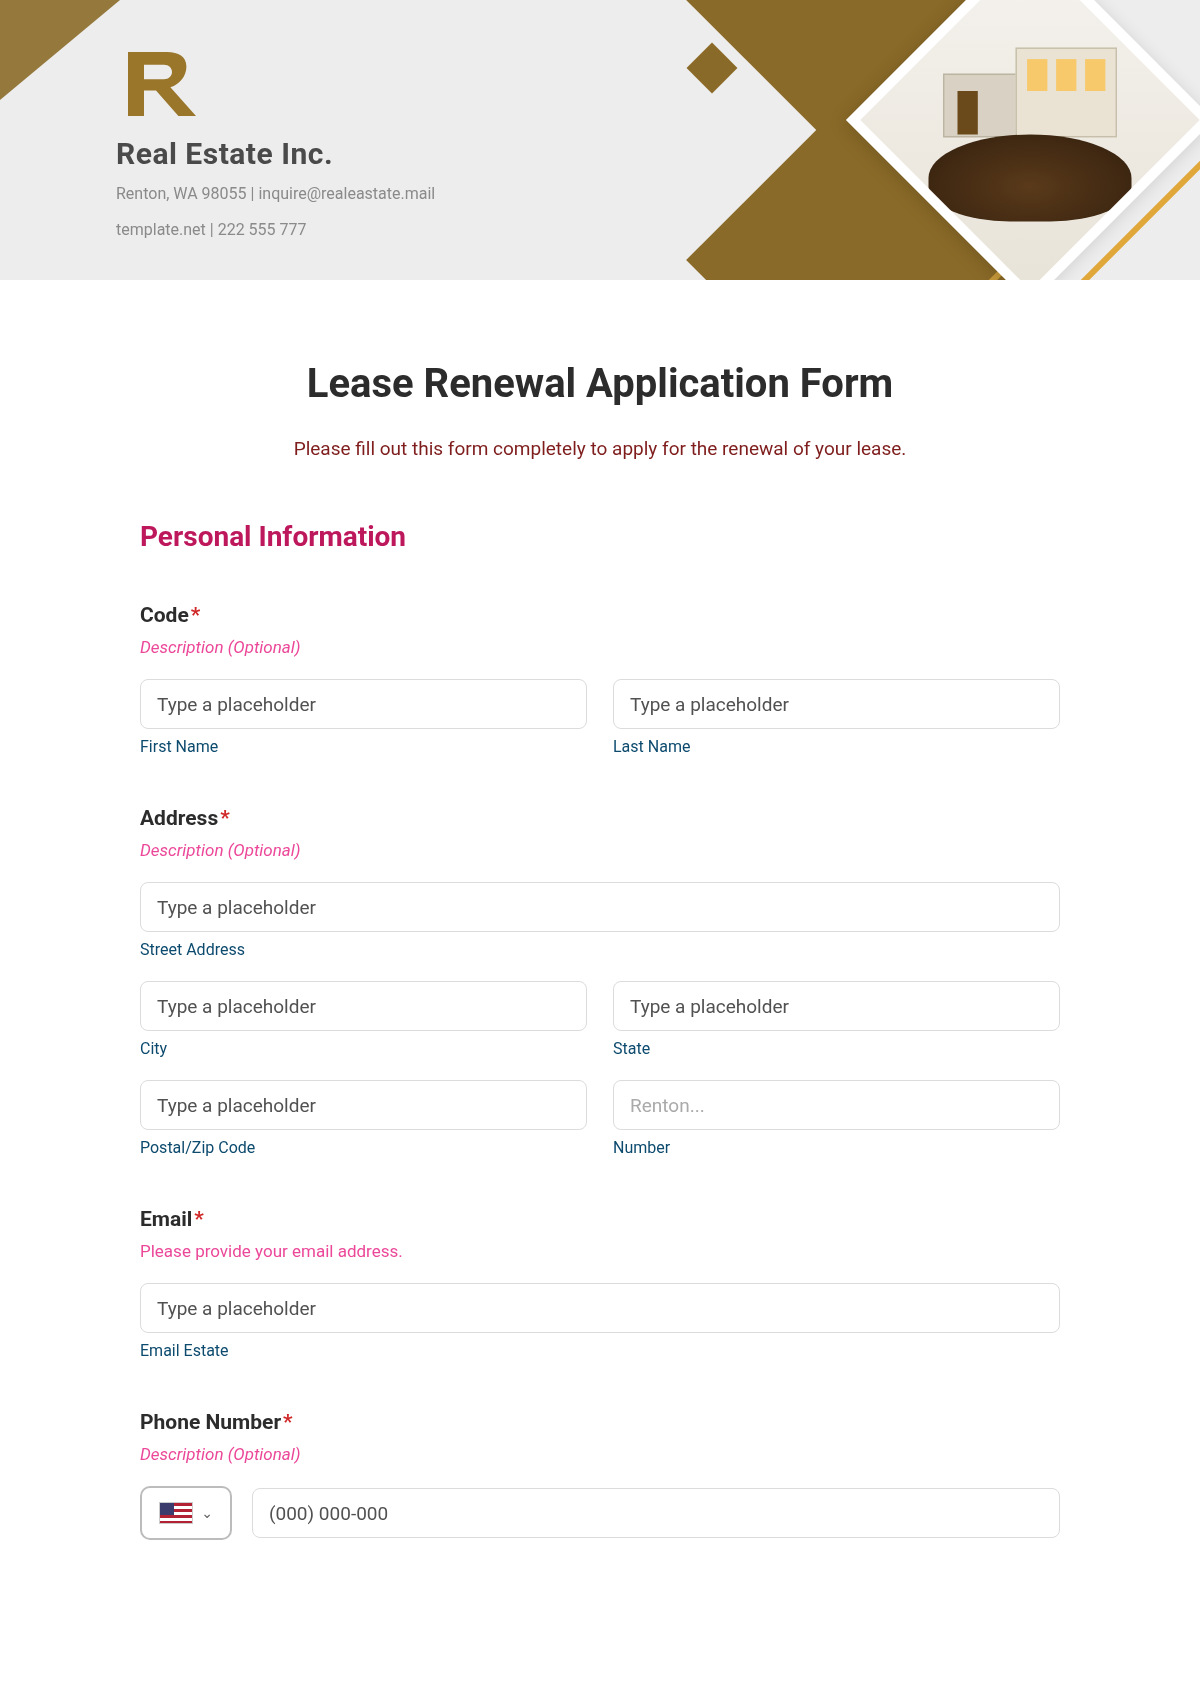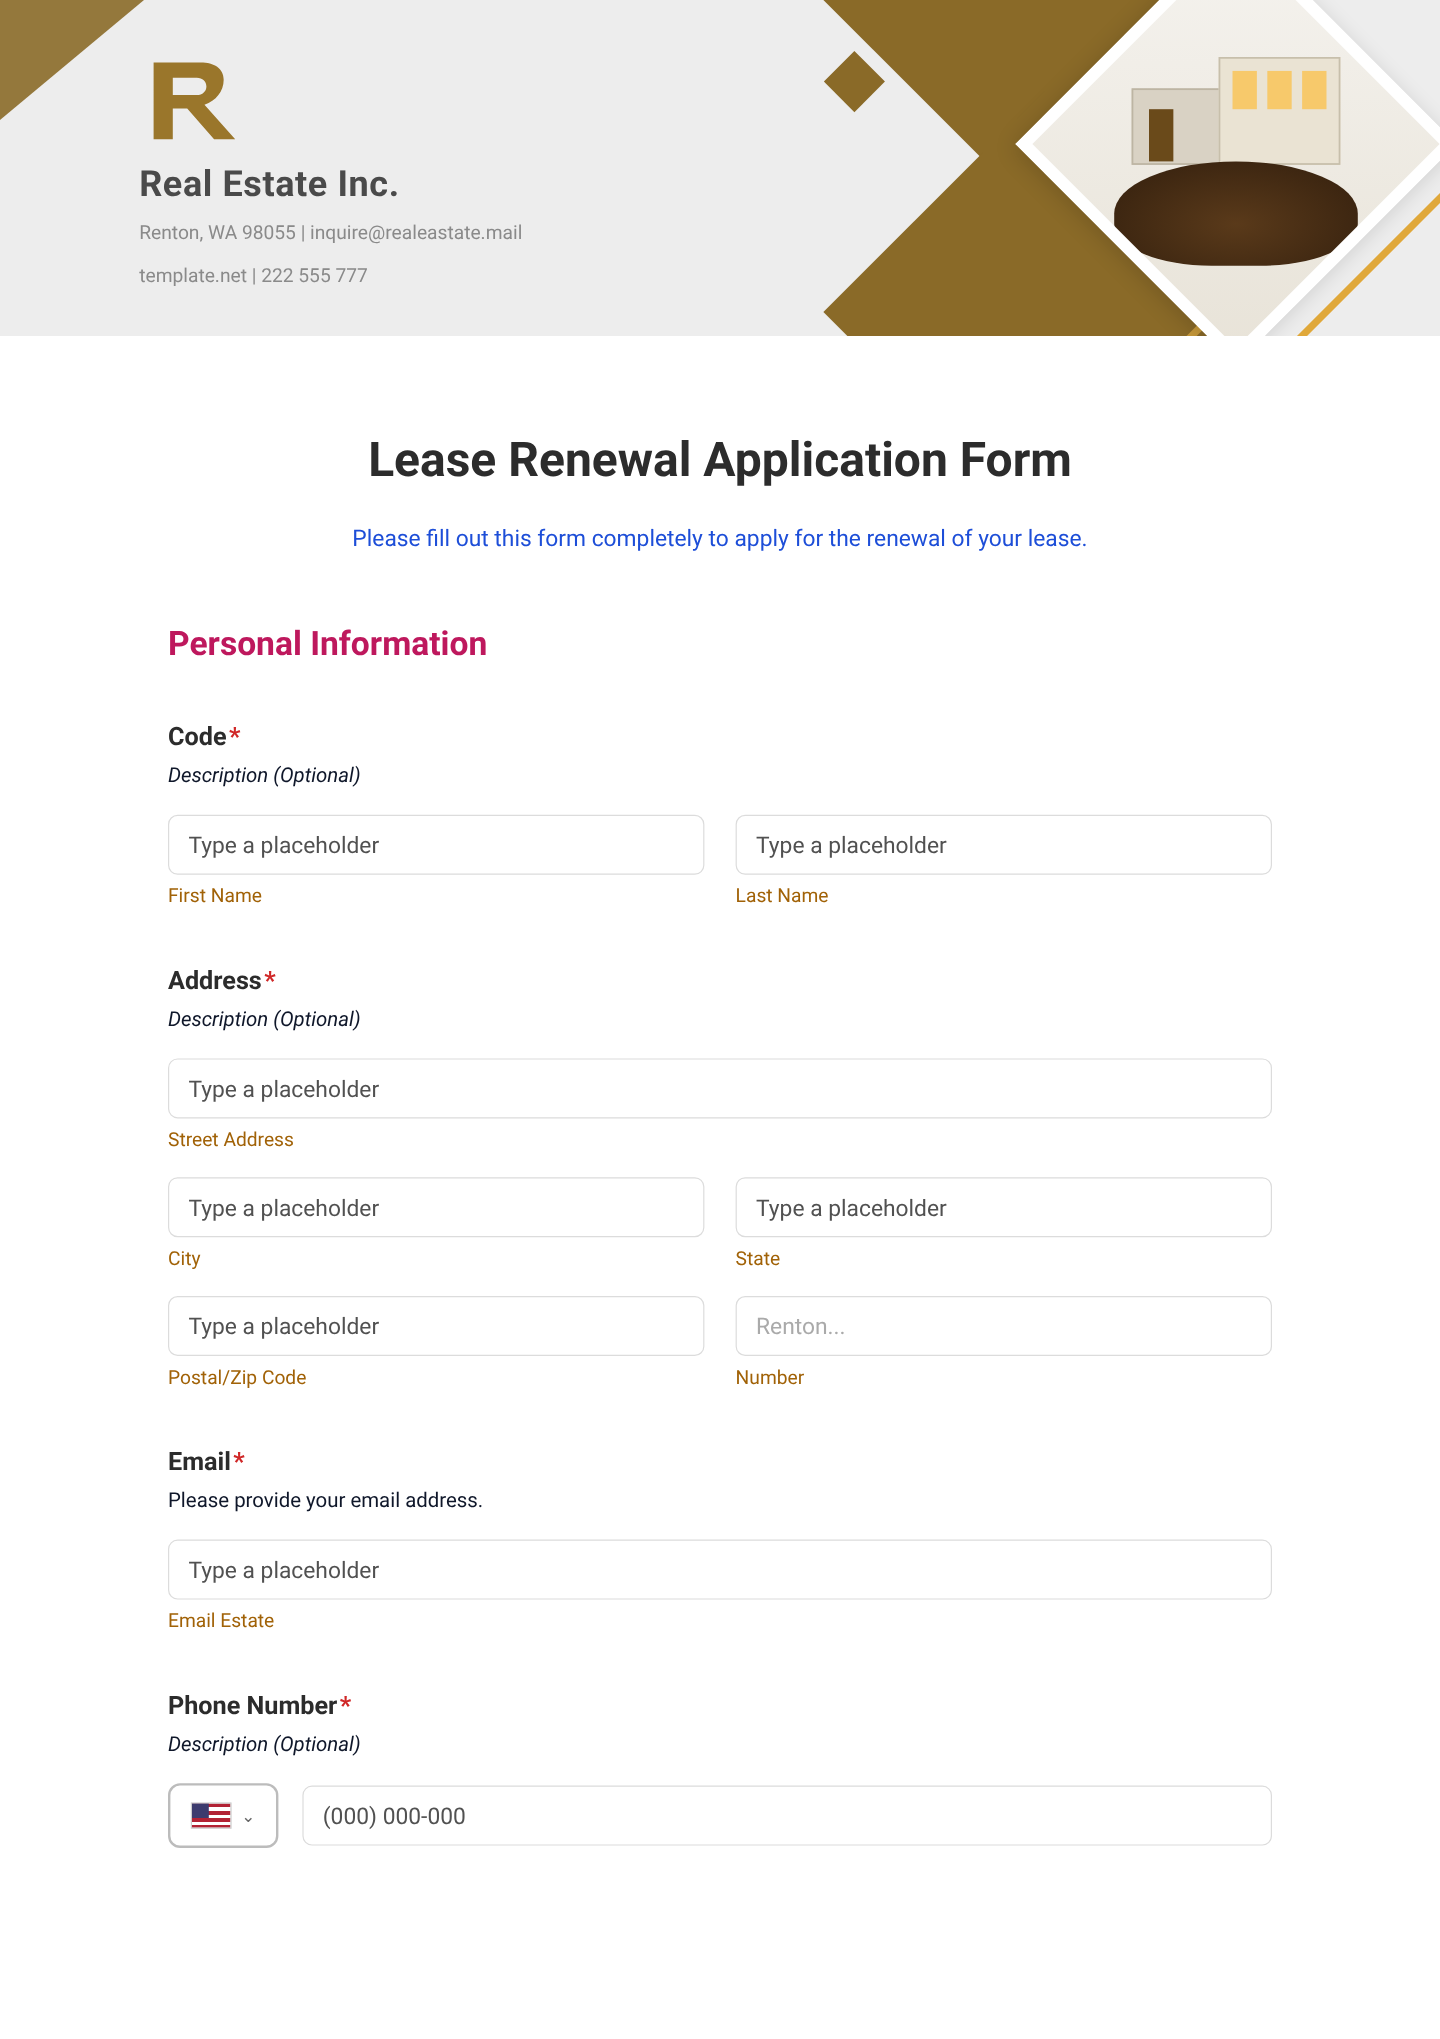--- a/index.html
+++ b/index.html
@@ -103,38 +103,38 @@
   }
   h1.form-title {
     text-align: center;
     font-size: 40px;
     font-weight: 700;
     color: #2c2c2c;
   }
   .form-sub {
     text-align: center;
     font-size: 19px;
-    color: #1d4ed8;
+    color: #7f1d1d;
     margin-top: 30px;
   }
   h2.section-title {
     font-size: 28px;
     font-weight: 700;
     margin-top: 60px;
     color: #be185d;
   }
   .field-group { margin-top: 50px; }
   .field-label {
     font-size: 21px;
     font-weight: 700;
     color: #2c2c2c;
   }
   .req { color: #d02828; margin-left: 2px; }
   .field-desc {
-    color: #0f172a;
+    color: #ec4899;
     font-style: italic;
     font-size: 17px;
     margin-top: 10px;
   }
   .field-desc.noitalic { font-style: normal; }
   .row { display: flex; gap: 26px; margin-top: 22px; }
   .col { flex: 1; }
   .full { width: 100%; }
   input.txt, .select {
     width: 100%;
@@ -143,21 +143,21 @@
     border-radius: 8px;
     padding: 0 16px;
     font-size: 19px;
     color: #333;
     background: #fff;
     font-family: inherit;
   }
   input.txt::placeholder { color: #333; opacity: 0.85; }
   .select { color: #aaa; display:flex; align-items:center; cursor:pointer; }
   .sublabel {
-    color: #a16207;
+    color: #0c4a6e;
     font-size: 16px;
     margin-top: 8px;
   }
   .phone-row { display:flex; gap: 20px; margin-top: 22px; align-items:center;}
   .flag-box {
     width: 92px; height: 54px;
     border: 2px solid #bcbcbc;
     border-radius: 10px;
     display:flex; align-items:center; justify-content:center; gap:8px;
     cursor:pointer;

